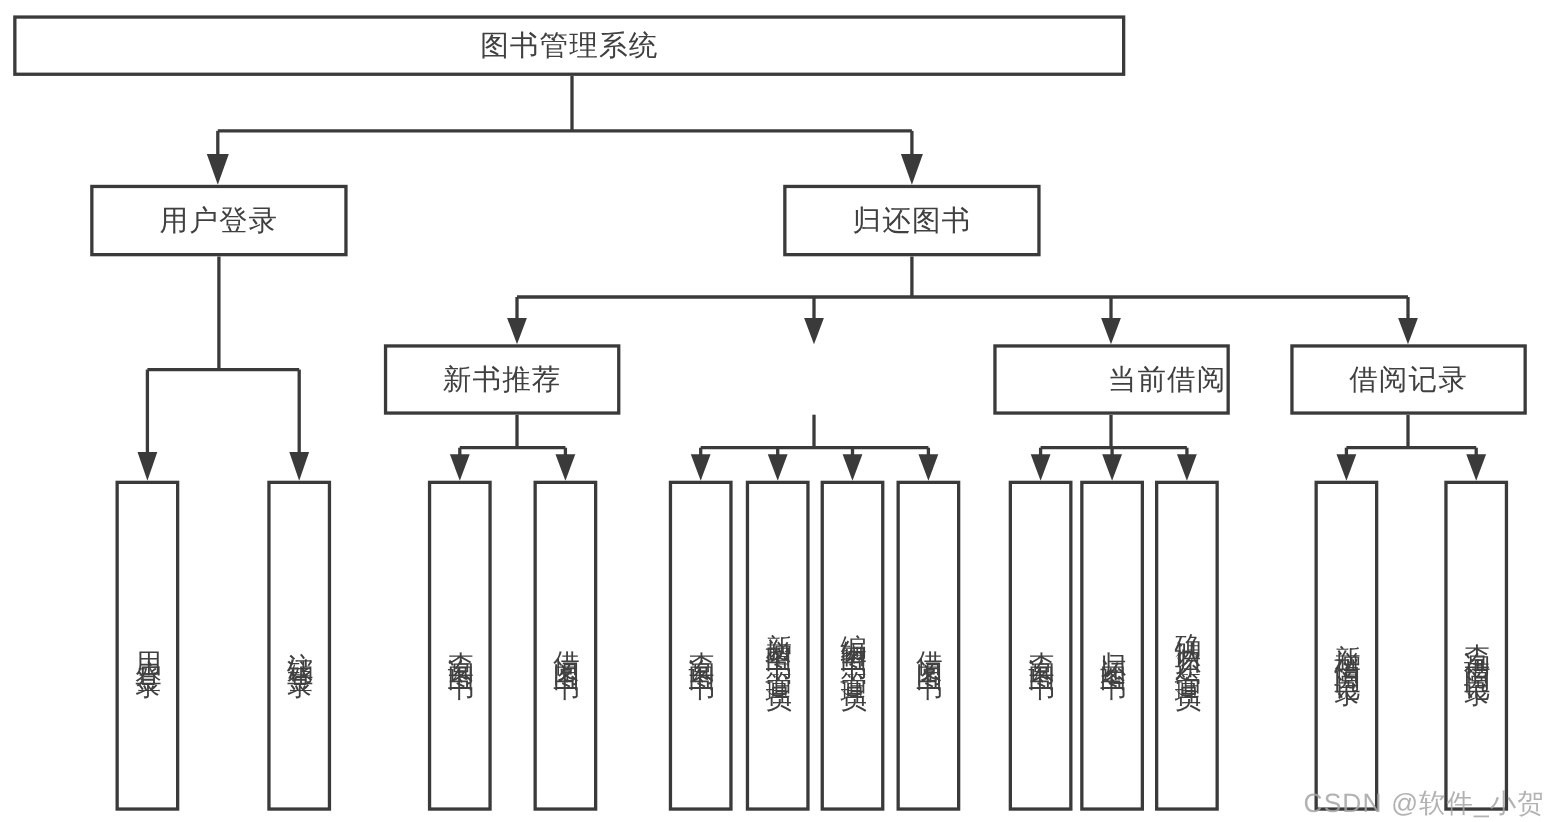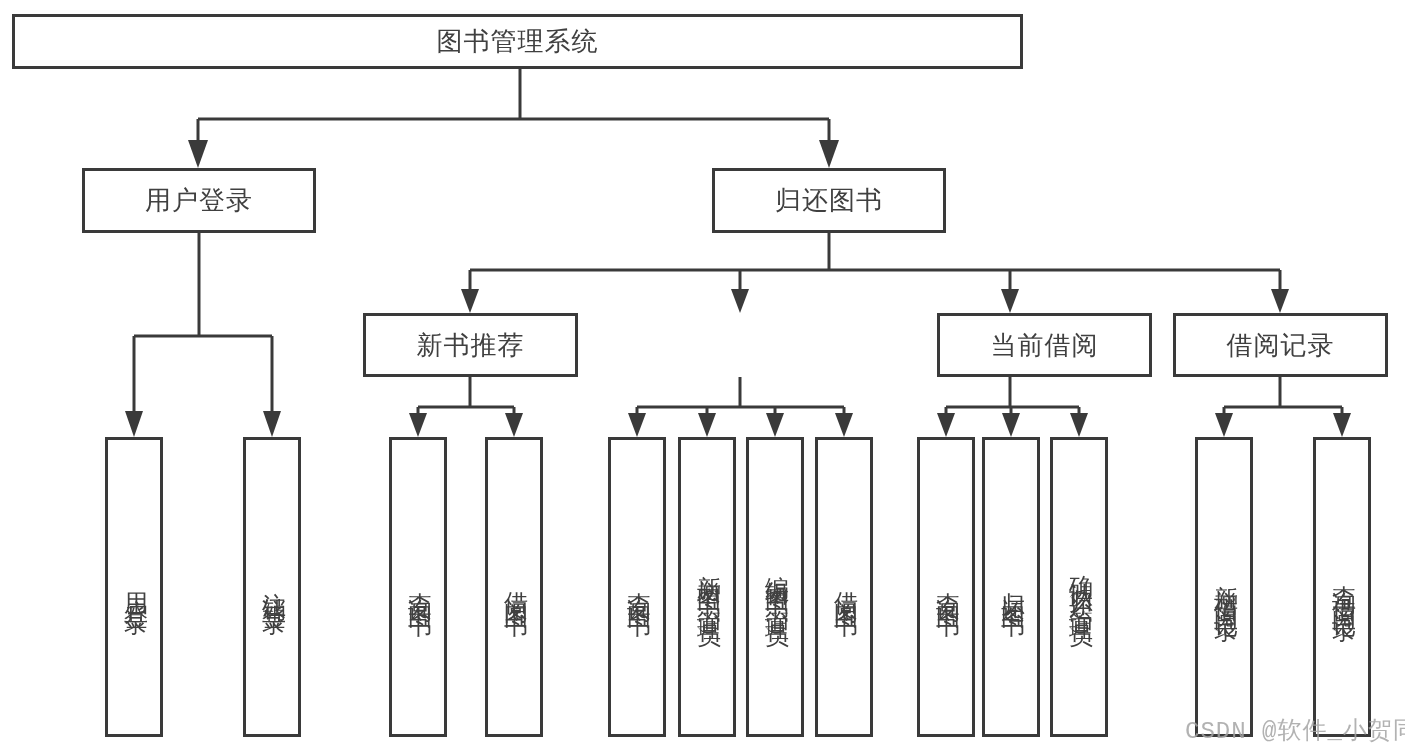--- a/index.html
+++ b/index.html
@@ -1,37 +1,37 @@
 <!DOCTYPE html>
 <html><head>
 <meta charset="utf-8">
 <style>
   html,body { margin:0; padding:0; background:#ffffff; }
   .stage {
     position:relative; width:1405px; height:747px; background:#ffffff;
-    font-family:Liberation Mono, monospace; overflow:hidden;
+    font-family:Liberation Sans, sans-serif; overflow:hidden;
   }
   .wires { position:absolute; left:0; top:0; width:1405px; height:747px; }
   .box {
     position:absolute; background:#ffffff; border:3px solid #3a3a3a;
     box-sizing:border-box; display:flex; align-items:center; justify-content:center;
     color:#404040;
   }
   .hbox { font-size:26px; letter-spacing:1px; }
   .vbox span {
     writing-mode:vertical-rl; text-orientation:mixed;
     font-size:24px; letter-spacing:7px; line-height:1; white-space:nowrap;
   }
   
   #n-root  { left:12px;  top:14px;  width:1011px; height:55px; }
   #n-l2-0  { left:82px;  top:168px; width:234px;  height:65px; }
   #n-l2-1  { left:712px; top:168px; width:234px;  height:65px; }
-  #n-l3-0  { left:363px; top:313px; width:215px;  height:64px; }
+  #n-l3-0  { left:349px; top:313px; width:215px;  height:64px; }
   #n-l3-1  { left:633px; top:313px; width:215px;  height:64px; }
-  #n-l3-2  { left:937px; top:313px; width:215px;  height:64px; }
+  #n-l3-2  { left:903px; top:313px; width:215px;  height:64px;justify-content:flex-end; }
   #n-l3-3  { left:1173px;top:313px; width:215px;  height:64px; }
   .leaf    { top:437px; width:58px; height:300px; }
   #n-leaf-0  { left:105px; }
   #n-leaf-1  { left:243px; }
   #n-leaf-2  { left:389px; }
   #n-leaf-3  { left:485px; }
   #n-leaf-4  { left:608px; }
   #n-leaf-5  { left:678px; }
   #n-leaf-6  { left:746px; }
   #n-leaf-7  { left:815px; }

